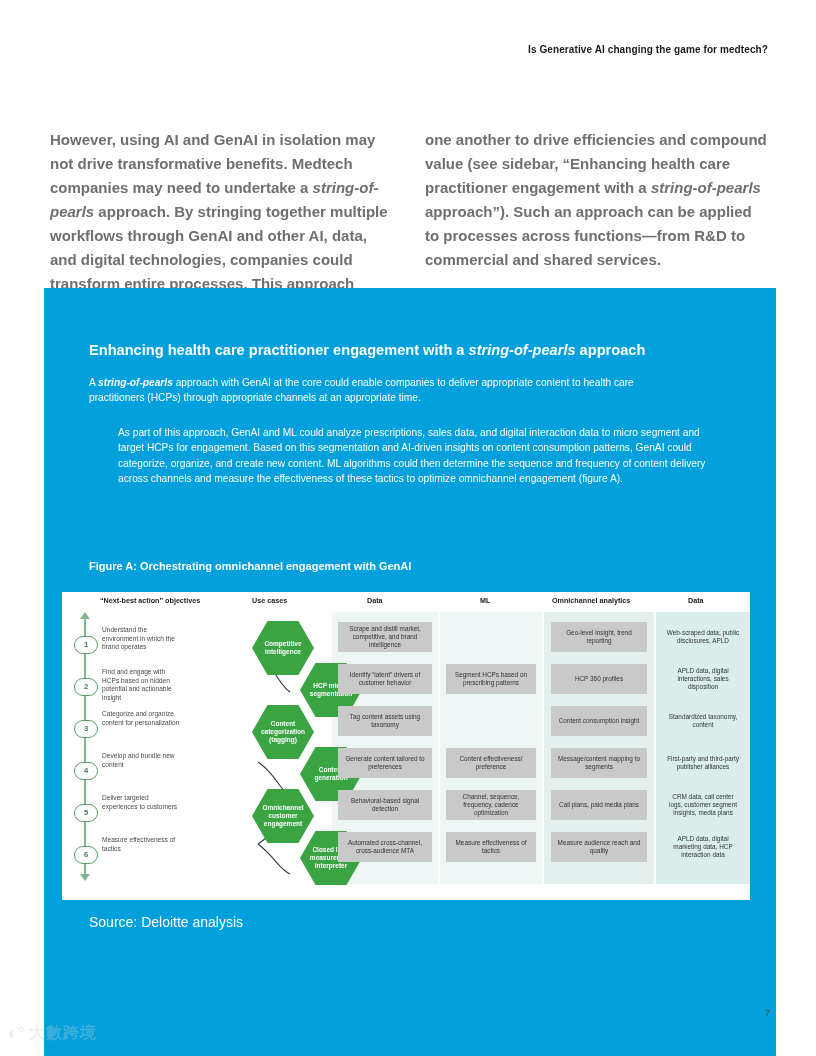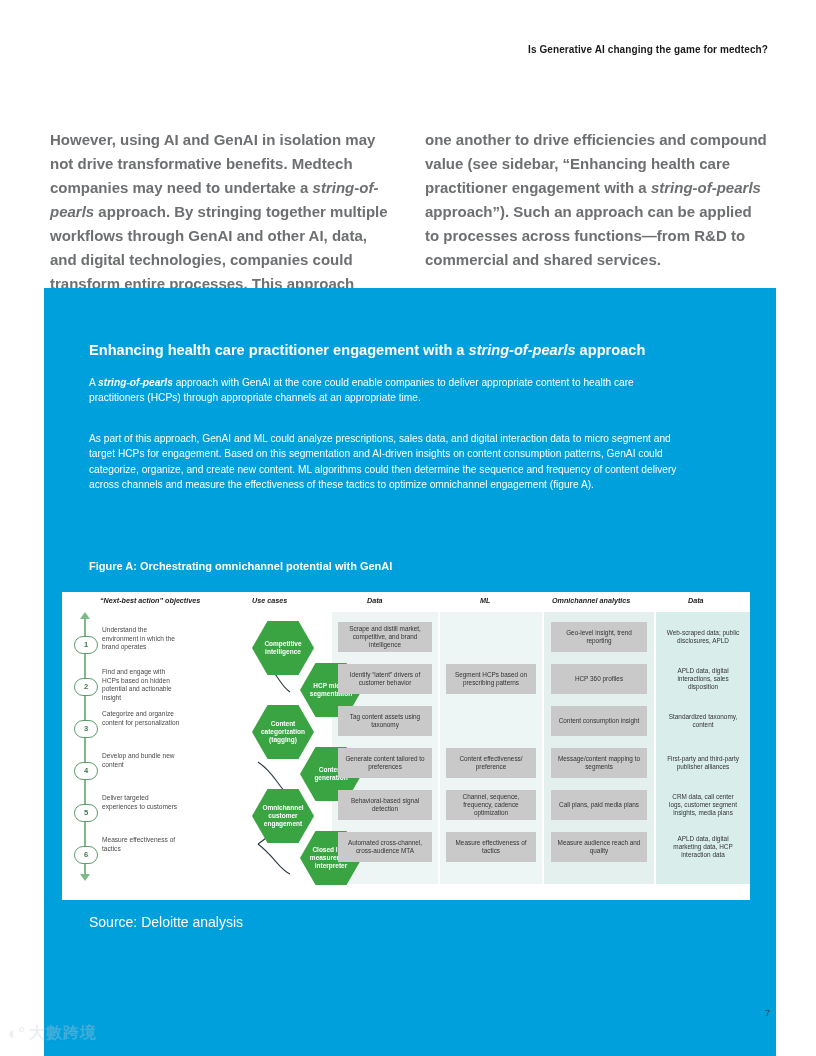--- a/index.html
+++ b/index.html
@@ -34,39 +34,39 @@
     position:absolute;left:45px;top:53px;width:640px;
     color:#ffffff;font-size:14.6px;font-weight:bold;line-height:19px;
   }
   .panel-h i{font-style:italic;}
   .panel-p{
     position:absolute;left:45px;width:600px;color:#ffffff;
     font-size:10.2px;line-height:15.3px;
   }
   .panel-p i{font-style:italic;font-weight:bold;}
   .pp1{top:87px;}
-  .pp2{top:143px;width:600px;}
+  .pp2{top:137px;width:600px;margin-left:29px;}
   .fig-title{
     position:absolute;left:45px;top:272px;color:#ffffff;
     font-size:11px;font-weight:bold;
   }
   .source{
     position:absolute;left:45px;top:626px;color:#ffffff;font-size:14px;
   }
 
   
   .fig{
     position:absolute;left:18px;top:304px;width:688px;height:308px;
     background:#ffffff;
   }
 
   
   .fig-head{position:absolute;left:0;top:0;width:100%;height:20px;}
   .fig-head span{
-    position:absolute;top:4px;font-size:7.2px;font-style:italic;
+    position:absolute;top:4px;font-size:7.2px;
     font-weight:bold;color:#222;white-space:nowrap;text-align:right;
   }
 
   
   .band{position:absolute;top:20px;height:272px;}
   .band.genai{left:270px;width:106px;background:#eef5f5;}
   .band.ml{left:378px;width:102px;background:#eef5f5;}
   .band.desc{left:482px;width:110px;background:#e4f0ee;}
   .band.data{left:594px;width:94px;background:#d9eeea;}
 
@@ -144,21 +144,21 @@
     <div class="panel-h">
       Enhancing health care practitioner engagement with a <i>string-of-pearls</i> approach
     </div>
 
     <div class="panel-p pp1">
       A <i>string-of-pearls</i> approach with GenAI at the core could enable companies to deliver appropriate content to health care practitioners (HCPs) through appropriate channels at an appropriate time.
     </div>
 
     <div class="panel-p pp2">As part of this approach, GenAI and ML could analyze prescriptions, sales data, and digital interaction data to micro segment and target HCPs for engagement. Based on this segmentation and AI-driven insights on content consumption patterns, GenAI could categorize, organize, and create new content. ML algorithms could then determine the sequence and frequency of content delivery across channels and measure the effectiveness of these tactics to optimize omnichannel engagement (figure A).</div>
 
-    <div class="fig-title">Figure A: Orchestrating omnichannel potential with GenAI</div>
+    <div class="fig-title">Figure A: Orchestrating omnichannel engagement with GenAI</div>
 
     <div class="fig">
 
       <div class="band genai"></div>
       <div class="band ml"></div>
       <div class="band desc"></div>
       <div class="band data"></div>
 
       <div class="fig-head">
           <span style="left: 38px;">“Next-best action” objectives</span>

